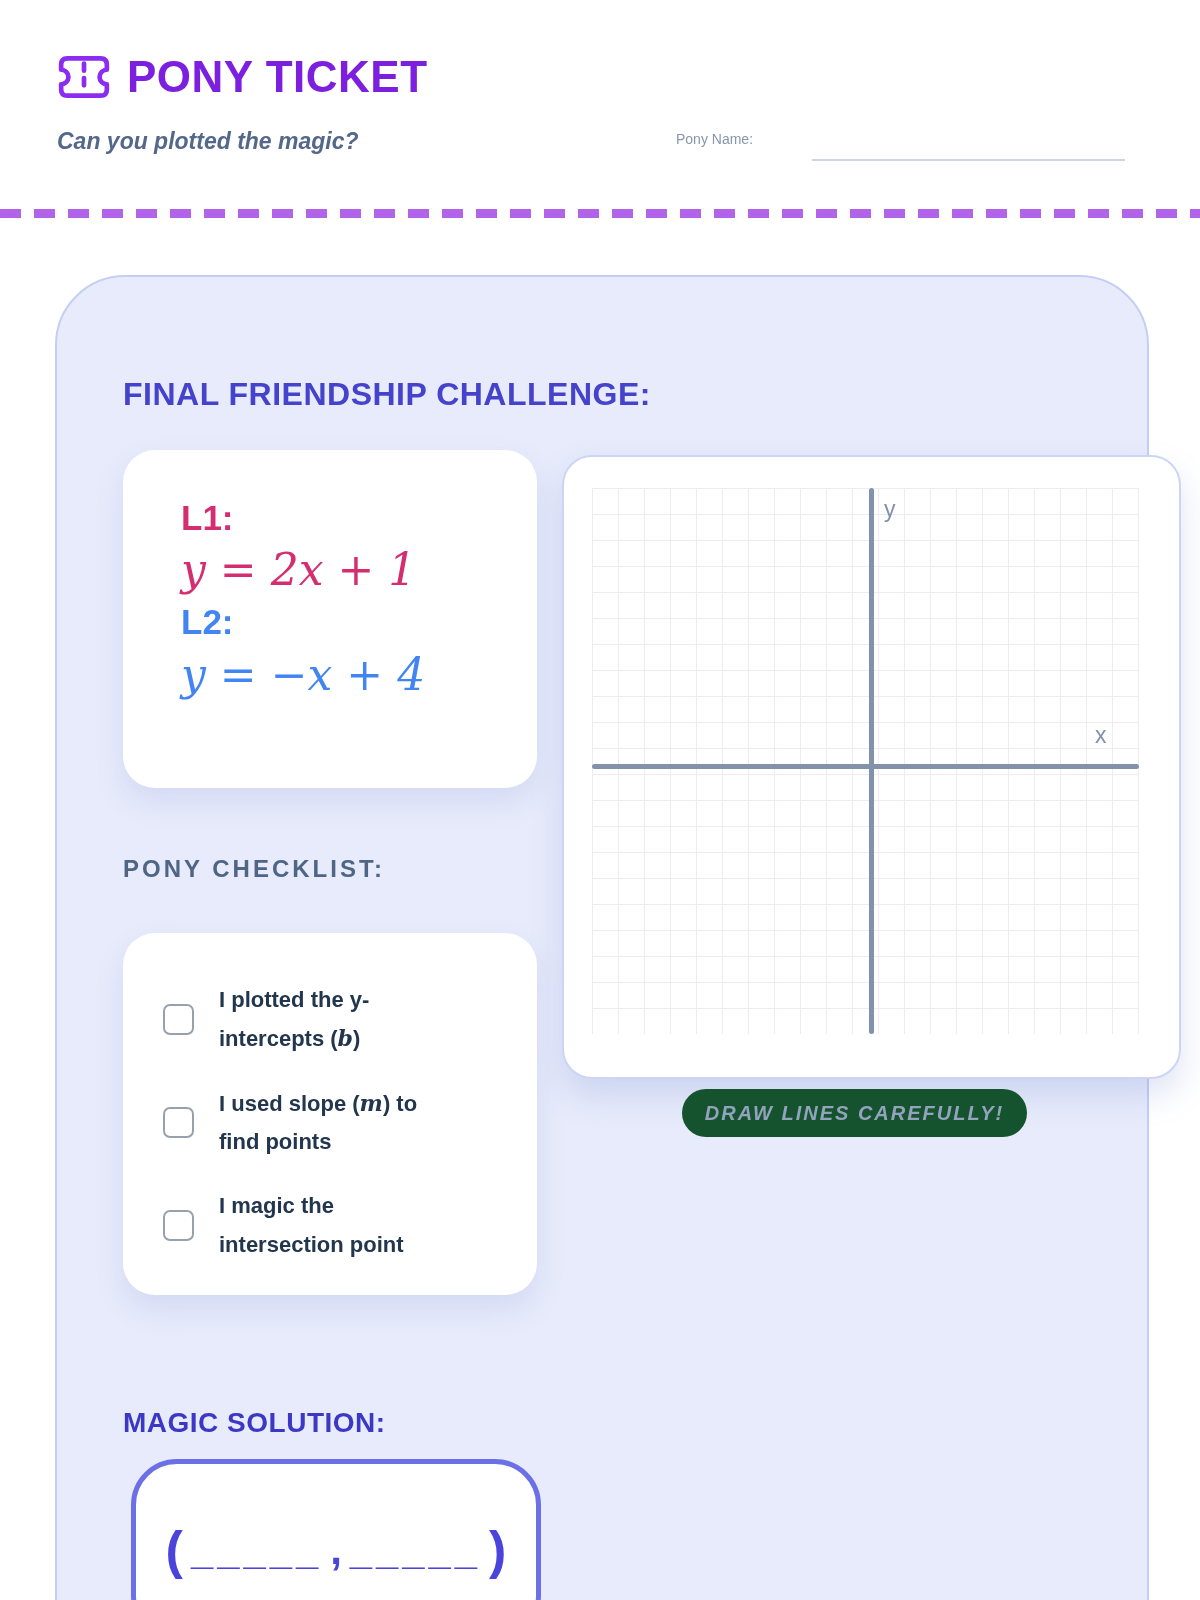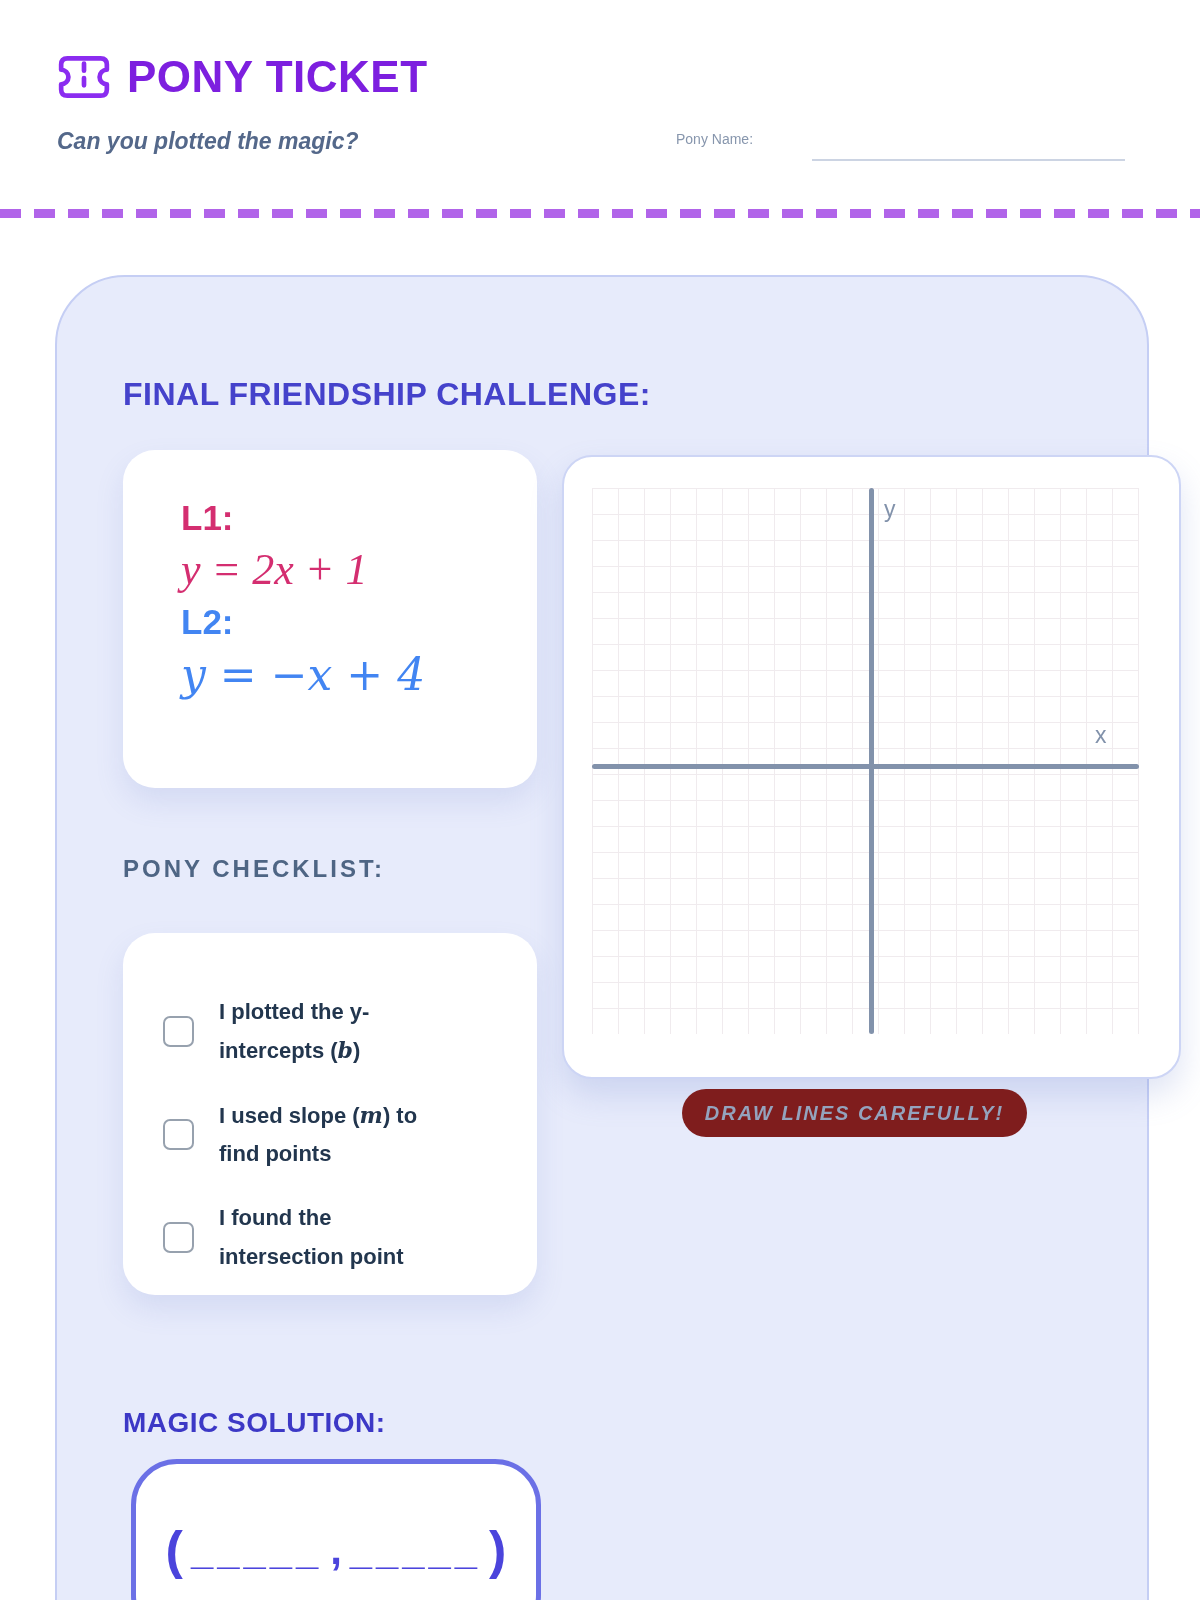--- a/index.html
+++ b/index.html
@@ -22,45 +22,45 @@
     background:#e7ebfb;border:2px solid #c5cef4;border-radius:70px;}
   .challenge-heading{position:absolute;left:66px;top:72px;font-size:32px;font-weight:bold;color:#4542cb;letter-spacing:.5px;}
   
   .eq-card{position:absolute;left:66px;top:173px;width:414px;height:338px;background:#fff;
     border-radius:32px;box-shadow:0 14px 28px rgba(110,130,205,.16);box-sizing:border-box;
     padding:44px 0 0 58px;}
   .eq-label{font-size:35px;font-weight:bold;line-height:1.35;}
   .eq-label.l1{color:#d42e70;}
   .eq-label.l2{color:#4285f2;}
   .eq-formula{font-family:"DejaVu Serif",serif;font-style:italic;font-size:44px;line-height:1.3;}
-  .eq-formula.l1{color:#d42e70;font-family:Liberation Serif, serif;}
+  .eq-formula.l1{color:#d42e70;}
   .eq-formula.l2{color:#4285f2;}
   
   .graph-card{position:absolute;left:505px;top:178px;width:615px;height:620px;background:#fff;
     border:2px solid #cdd5f5;border-radius:30px;box-shadow:0 16px 32px rgba(110,130,205,.22);}
   .graph-grid{position:absolute;left:28px;top:31px;width:547px;height:546px;
     background-image:linear-gradient(to right,#f0ebee 1px,transparent 1px),
                      linear-gradient(to bottom,#f0ebee 1px,transparent 1px);
     background-size:26px 26px;}
   .axis-y{position:absolute;left:277px;top:0;width:5px;height:546px;background:#8292ab;border-radius:3px;}
   .axis-x{position:absolute;left:0;top:276px;width:547px;height:5px;background:#8292ab;border-radius:3px;}
   .axis-label{position:absolute;font-size:23px;color:#8292ab;}
   .axis-label.y{left:292px;top:8px;}
   .axis-label.x{left:503px;top:234px;}
   
   .checklist-heading{position:absolute;left:66px;top:578px;font-size:24px;font-weight:bold;
     letter-spacing:3px;color:#4e6584;}
   .checklist-card{position:absolute;left:66px;top:656px;width:414px;height:362px;background:#fff;
-    border-radius:32px;box-shadow:0 14px 28px rgba(110,130,205,.16);box-sizing:border-box;padding-top:60px;}
+    border-radius:32px;box-shadow:0 14px 28px rgba(110,130,205,.16);box-sizing:border-box;padding-top:48px;}
   .check-row{display:flex;align-items:center;padding-left:40px;margin-bottom:26px;}
   .checkbox{width:27px;height:27px;border:2px solid #97a1ae;border-radius:7px;background:#fff;flex:none;margin-right:25px;}
   .check-text{font-size:22px;font-weight:bold;color:#22364e;line-height:38px;width:240px;}
   .math-var{font-family:"DejaVu Serif",serif;font-style:italic;font-weight:600;}
   
-  .note-pill{position:absolute;left:625px;top:812px;width:345px;height:48px;background:#7f1d1d;
+  .note-pill{position:absolute;left:625px;top:812px;width:345px;height:48px;background:#14532d;
     border-radius:24px;display:flex;align-items:center;justify-content:center;
     font-size:20px;font-weight:bold;font-style:italic;letter-spacing:2px;color:#94a3bd;}
   
   .solution-heading{position:absolute;left:66px;top:1130px;font-size:28px;font-weight:800;color:#3c38c6;letter-spacing:.5px;}
   .solution-box{position:absolute;left:74px;top:1182px;width:400px;height:172px;background:#fff;
     border:5px solid #6b70e6;border-radius:46px;display:flex;align-items:center;justify-content:center;}
   .solution-box .paren{font-size:52px;font-weight:bold;color:#4b44dc;line-height:1;}
   .solution-box .blank{font-size:40px;font-weight:bold;color:#4b44dc;letter-spacing:4px;margin:0 8px;line-height:1;}
   .solution-box .comma{font-size:42px;font-weight:bold;color:#4b44dc;line-height:1;}
 </style>
@@ -107,21 +107,21 @@
     <div class="check-row">
       <div class="checkbox"></div>
       <div class="check-text"><span>I plotted the y-intercepts (</span><span class="math-var">b</span><span>)</span></div>
     </div>
     <div class="check-row">
       <div class="checkbox"></div>
       <div class="check-text"><span>I used slope (</span><span class="math-var">m</span><span>) to find points</span></div>
     </div>
     <div class="check-row">
       <div class="checkbox"></div>
-      <div class="check-text"><span>I found the intersection point</span><span class="math-var"></span><span></span></div>
+      <div class="check-text"><span>I magic the intersection point</span><span class="math-var"></span><span></span></div>
     </div>
   </div>
 
   <div class="note-pill">DRAW LINES CAREFULLY!</div>
 
   <div class="solution-heading">MAGIC SOLUTION:</div>
   <div class="solution-box">
     <span class="paren">(</span>
     <span class="blank">_____</span>
     <span class="comma">,</span>

